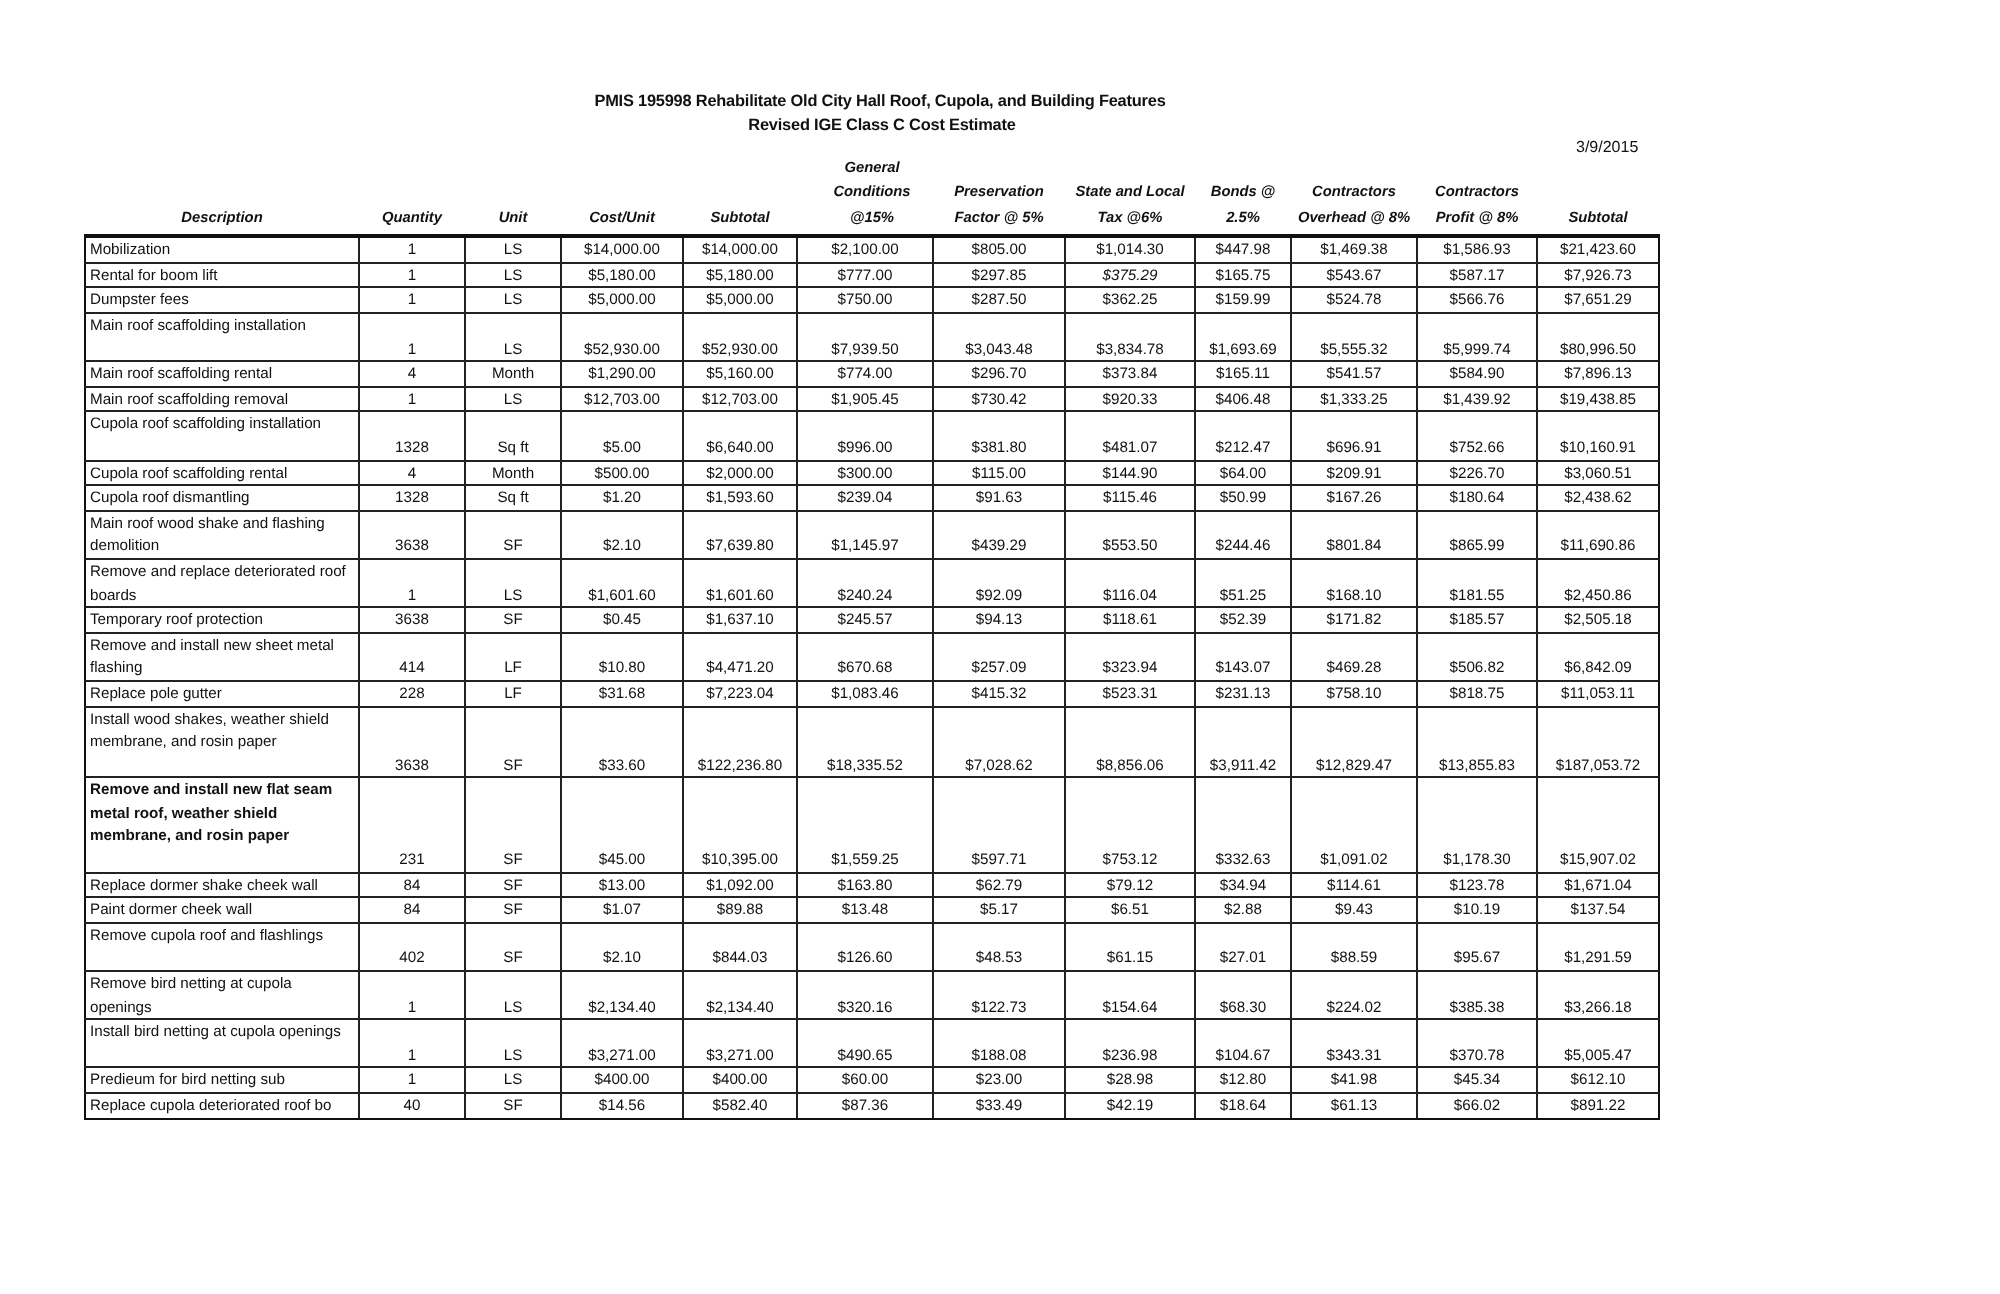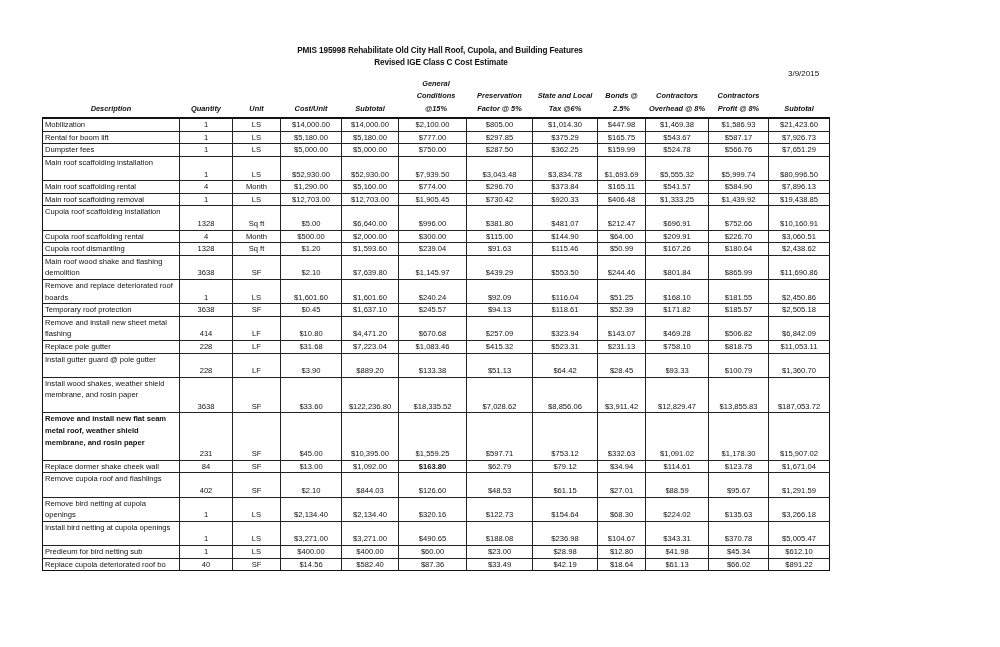--- a/index.html
+++ b/index.html
@@ -78,21 +78,21 @@
         <td style="height: 11.6px;">$21,423.60</td>
       </tr>
       <tr>
         <td class="desc" style="height: 11.6px; vertical-align: top;">Rental for boom lift</td>
         <td style="height: 11.6px;">1</td>
         <td style="height: 11.6px;">LS</td>
         <td style="height: 11.6px;">$5,180.00</td>
         <td style="height: 11.6px;">$5,180.00</td>
         <td style="height: 11.6px;">$777.00</td>
         <td style="height: 11.6px;">$297.85</td>
-        <td style="height: 11.6px;">$375.29</td>
+        <td style="height: 11.6px; font-style: italic;">$375.29</td>
         <td style="height: 11.6px;">$165.75</td>
         <td style="height: 11.6px;">$543.67</td>
         <td style="height: 11.6px;">$587.17</td>
         <td style="height: 11.6px;">$7,926.73</td>
       </tr>
       <tr>
         <td class="desc" style="height: 11.6px; vertical-align: top;">Dumpster fees</td>
         <td style="height: 11.6px;">1</td>
         <td style="height: 11.6px;">LS</td>
         <td style="height: 11.6px;">$5,000.00</td>
@@ -253,34 +253,20 @@
         <td style="height: 11.6px;">$7,223.04</td>
         <td style="height: 11.6px;">$1,083.46</td>
         <td style="height: 11.6px;">$415.32</td>
         <td style="height: 11.6px;">$523.31</td>
         <td style="height: 11.6px;">$231.13</td>
         <td style="height: 11.6px;">$758.10</td>
         <td style="height: 11.6px;">$818.75</td>
         <td style="height: 11.6px;">$11,053.11</td>
       </tr>
       <tr>
-        <td class="desc" style="height: 23.2px; vertical-align: top;">Install gutter guard @ pole gutter</td>
-        <td style="height: 23.2px;">228</td>
-        <td style="height: 23.2px;">LF</td>
-        <td style="height: 23.2px;">$3.90</td>
-        <td style="height: 23.2px;">$889.20</td>
-        <td style="height: 23.2px;">$133.38</td>
-        <td style="height: 23.2px;">$51.13</td>
-        <td style="height: 23.2px;">$64.42</td>
-        <td style="height: 23.2px;">$28.45</td>
-        <td style="height: 23.2px;">$93.33</td>
-        <td style="height: 23.2px;">$100.79</td>
-        <td style="height: 23.2px;">$1,360.70</td>
-      </tr>
-      <tr>
         <td class="desc" style="height: 34.8px; vertical-align: top;">Install wood shakes, weather shield membrane, and rosin paper</td>
         <td style="height: 34.8px;">3638</td>
         <td style="height: 34.8px;">SF</td>
         <td style="height: 34.8px;">$33.60</td>
         <td style="height: 34.8px;">$122,236.80</td>
         <td style="height: 34.8px;">$18,335.52</td>
         <td style="height: 34.8px;">$7,028.62</td>
         <td style="height: 34.8px;">$8,856.06</td>
         <td style="height: 34.8px;">$3,911.42</td>
         <td style="height: 34.8px;">$12,829.47</td>
@@ -300,27 +286,41 @@
         <td style="height: 46.4px;">$1,091.02</td>
         <td style="height: 46.4px;">$1,178.30</td>
         <td style="height: 46.4px;">$15,907.02</td>
       </tr>
       <tr>
         <td class="desc" style="height: 11.6px; vertical-align: top;">Replace dormer shake cheek wall</td>
         <td style="height: 11.6px;">84</td>
         <td style="height: 11.6px;">SF</td>
         <td style="height: 11.6px;">$13.00</td>
         <td style="height: 11.6px;">$1,092.00</td>
-        <td style="height: 11.6px; font-weight: bold;">$163.80</td>
+        <td style="height: 11.6px;">$163.80</td>
         <td style="height: 11.6px;">$62.79</td>
         <td style="height: 11.6px;">$79.12</td>
         <td style="height: 11.6px;">$34.94</td>
         <td style="height: 11.6px;">$114.61</td>
         <td style="height: 11.6px;">$123.78</td>
         <td style="height: 11.6px;">$1,671.04</td>
+      </tr>
+      <tr>
+        <td class="desc" style="height: 11.6px; vertical-align: top;">Paint dormer cheek wall</td>
+        <td style="height: 11.6px;">84</td>
+        <td style="height: 11.6px;">SF</td>
+        <td style="height: 11.6px;">$1.07</td>
+        <td style="height: 11.6px;">$89.88</td>
+        <td style="height: 11.6px;">$13.48</td>
+        <td style="height: 11.6px;">$5.17</td>
+        <td style="height: 11.6px;">$6.51</td>
+        <td style="height: 11.6px;">$2.88</td>
+        <td style="height: 11.6px;">$9.43</td>
+        <td style="height: 11.6px;">$10.19</td>
+        <td style="height: 11.6px;">$137.54</td>
       </tr>
       <tr>
         <td class="desc" style="height: 23.2px; vertical-align: top;">Remove cupola roof and flashlings</td>
         <td style="height: 23.2px;">402</td>
         <td style="height: 23.2px;">SF</td>
         <td style="height: 23.2px;">$2.10</td>
         <td style="height: 23.2px;">$844.03</td>
         <td style="height: 23.2px;">$126.60</td>
         <td style="height: 23.2px;">$48.53</td>
         <td style="height: 23.2px;">$61.15</td>
@@ -333,21 +333,21 @@
         <td class="desc" style="height: 23.2px; vertical-align: top;">Remove bird netting at cupola openings</td>
         <td style="height: 23.2px;">1</td>
         <td style="height: 23.2px;">LS</td>
         <td style="height: 23.2px;">$2,134.40</td>
         <td style="height: 23.2px;">$2,134.40</td>
         <td style="height: 23.2px;">$320.16</td>
         <td style="height: 23.2px;">$122.73</td>
         <td style="height: 23.2px;">$154.64</td>
         <td style="height: 23.2px;">$68.30</td>
         <td style="height: 23.2px;">$224.02</td>
-        <td style="height: 23.2px;">$135.63</td>
+        <td style="height: 23.2px;">$385.38</td>
         <td style="height: 23.2px;">$3,266.18</td>
       </tr>
       <tr>
         <td class="desc" style="height: 23.2px; vertical-align: top;">Install bird netting at cupola openings</td>
         <td style="height: 23.2px;">1</td>
         <td style="height: 23.2px;">LS</td>
         <td style="height: 23.2px;">$3,271.00</td>
         <td style="height: 23.2px;">$3,271.00</td>
         <td style="height: 23.2px;">$490.65</td>
         <td style="height: 23.2px;">$188.08</td>

